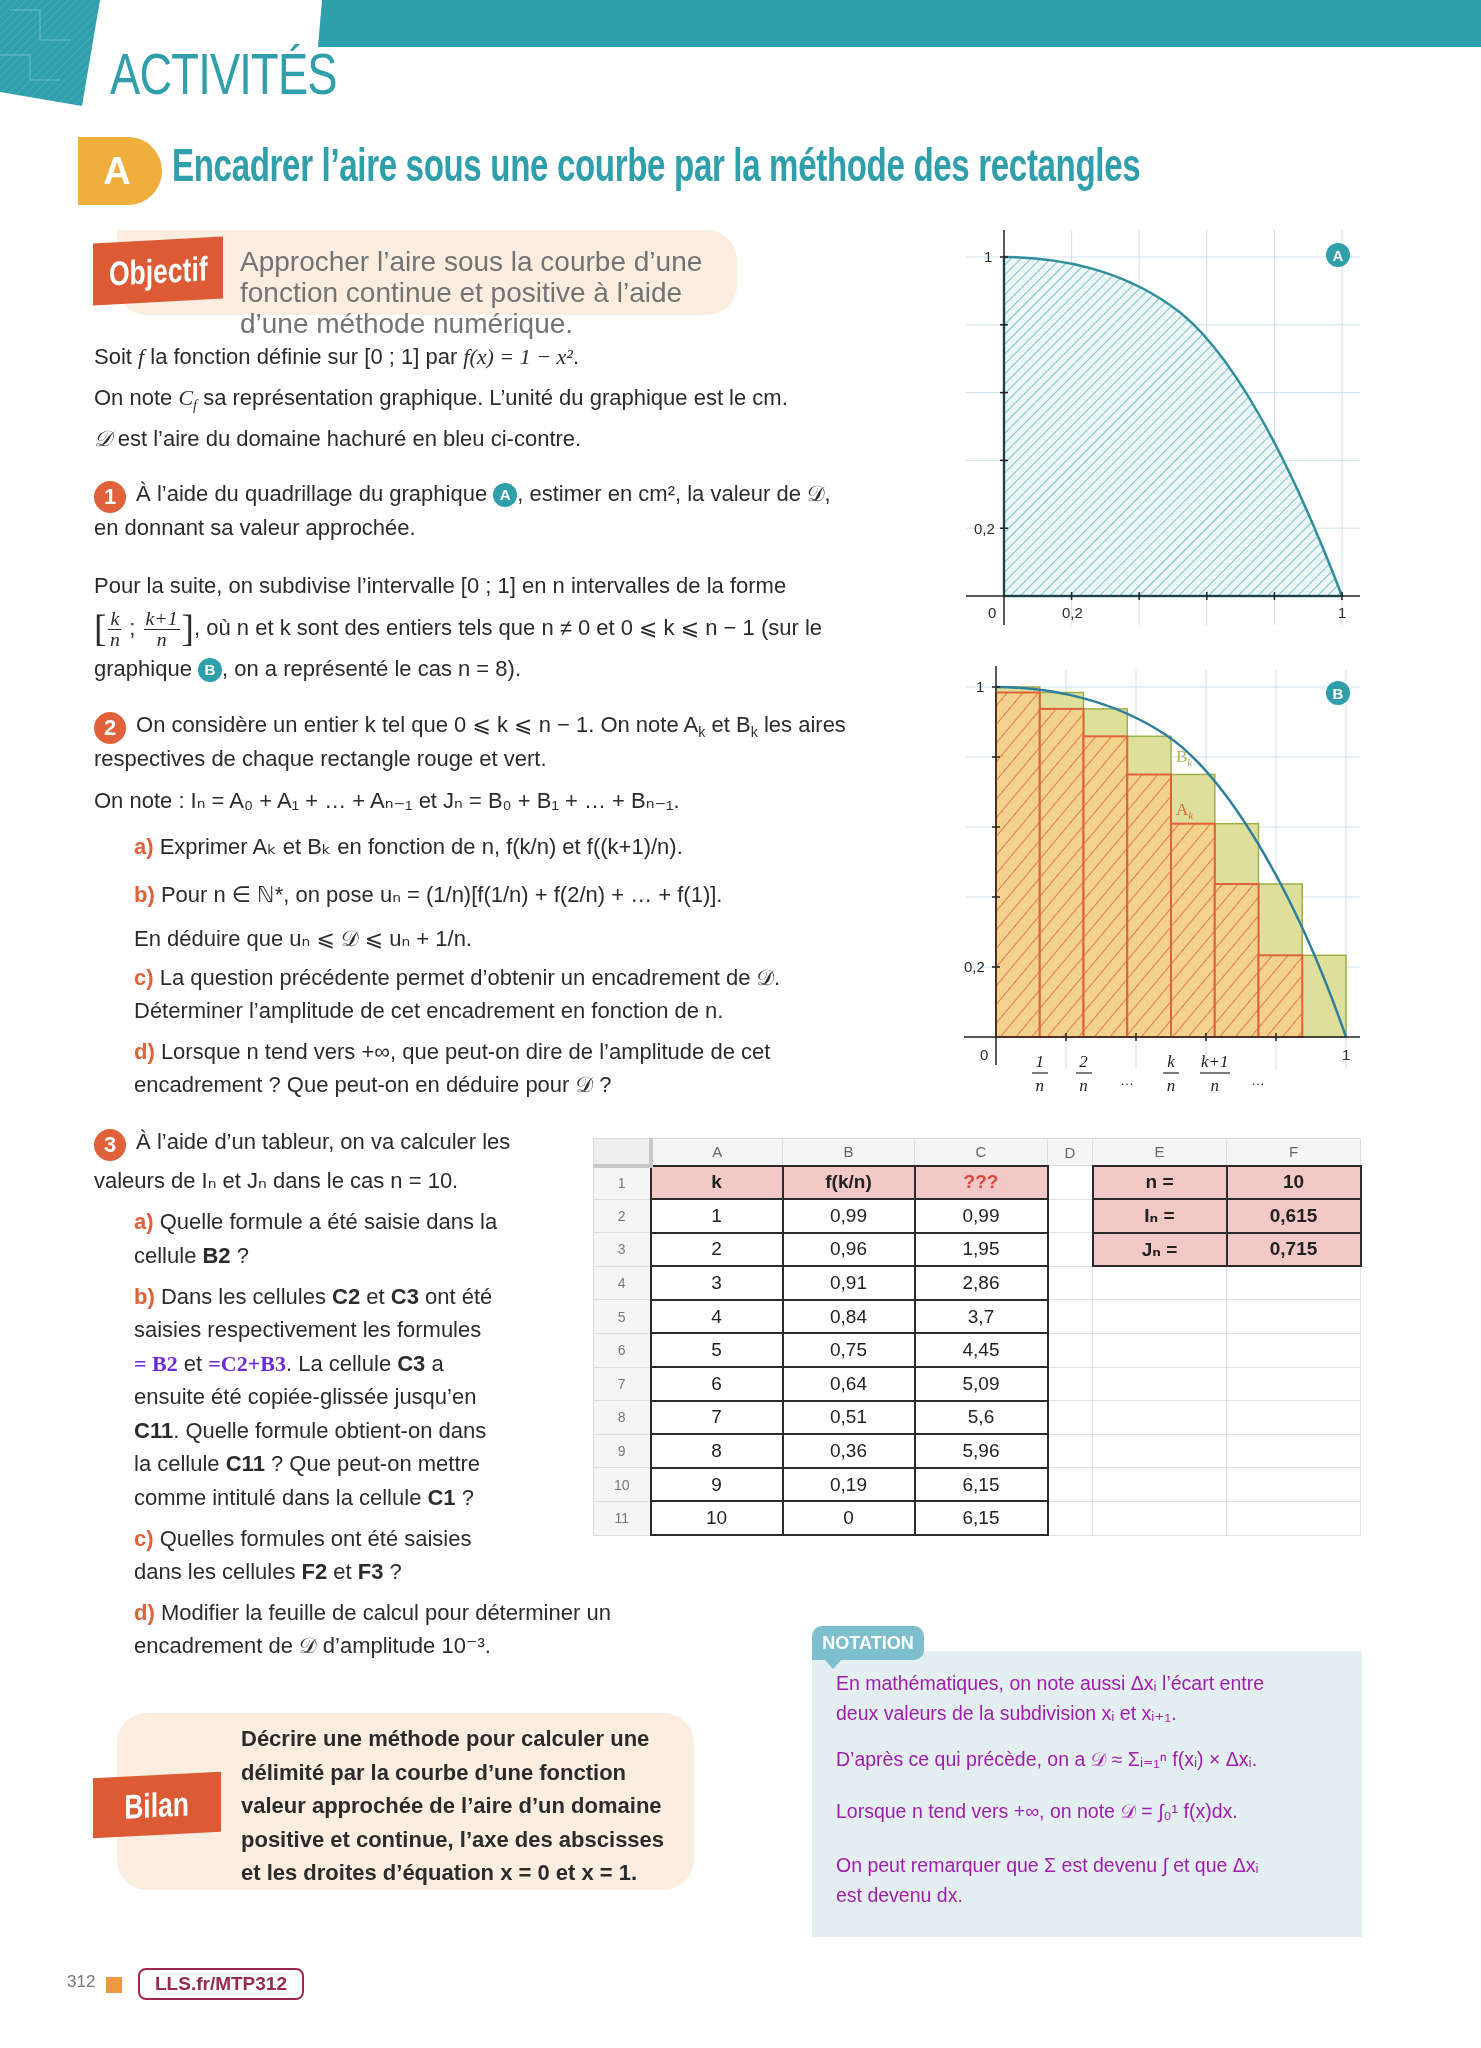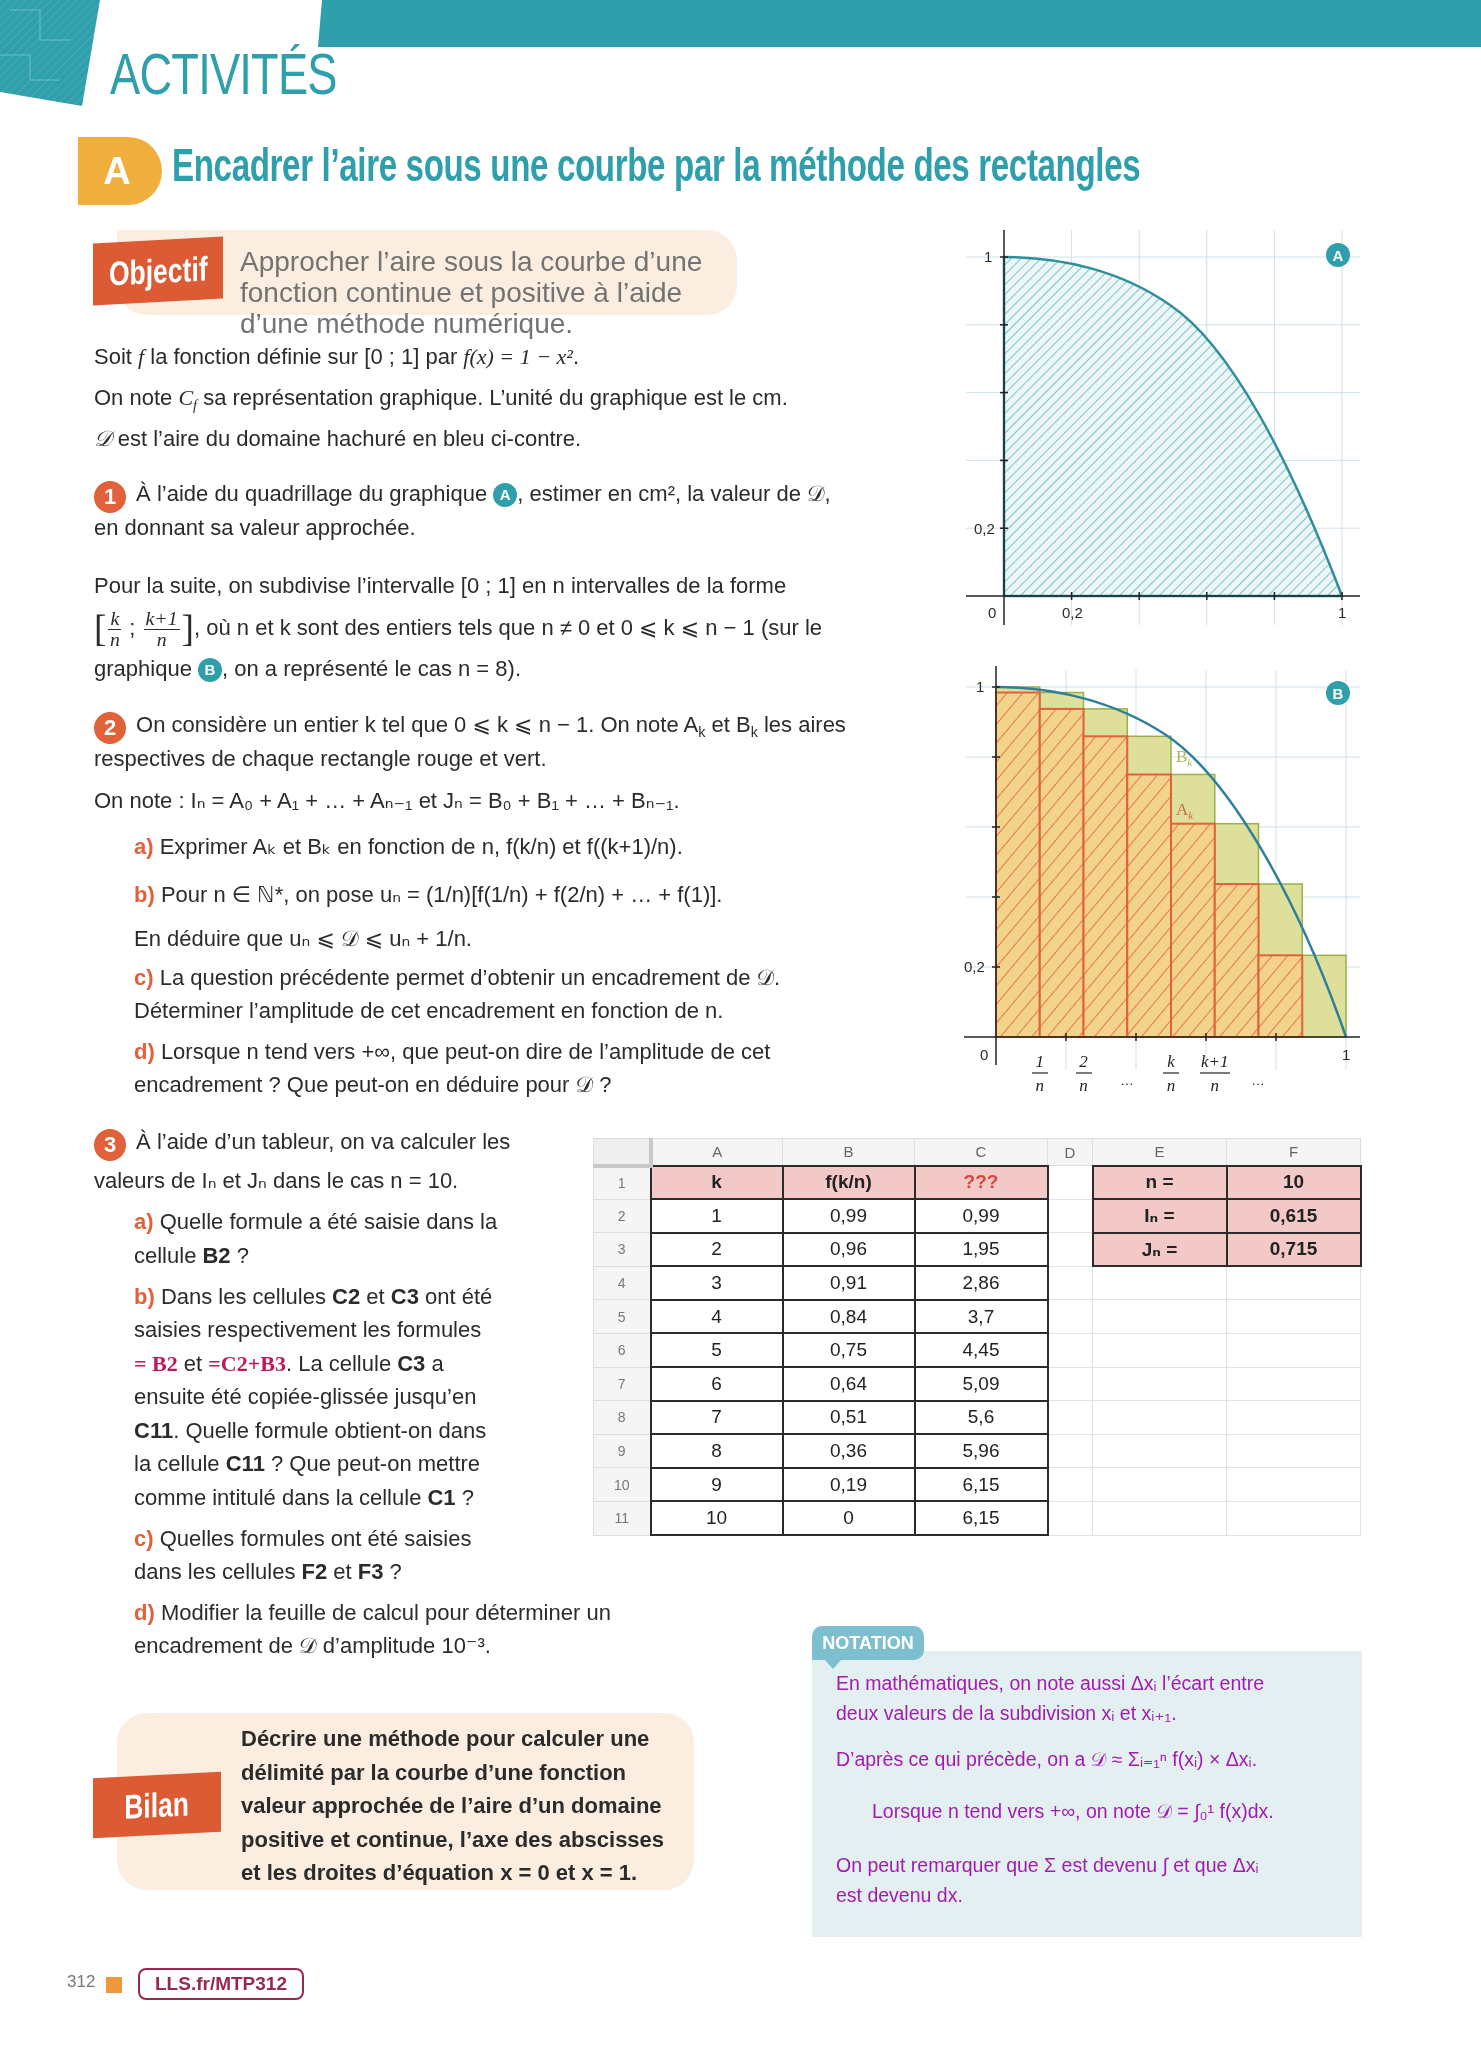--- a/index.html
+++ b/index.html
@@ -18,21 +18,21 @@
   
   #objectif-box { left: 117px; top: 230px; width: 620px; height: 85px; background: #fbeee0; border-radius: 0 30px 30px 30px; }
   #objectif-label { left: 93px; top: 240px; width: 130px; height: 62px; background: #dc5a34; color: #fff; font-size: 34px; font-weight: 700; display: flex; align-items: center; justify-content: center; transform: skewY(-3deg); }
   #objectif-label span { display: inline-block; transform: scaleX(0.78); }
   #objectif-text { left: 240px; top: 246px; width: 500px; font-size: 28px; line-height: 31px; color: #737373; }
 
   .para { font-size: 22px; line-height: 42px; color: #2b2b2b; white-space: nowrap; }
   .num-badge { display: inline-block; width: 32px; height: 32px; border-radius: 50%; background: #e0613a; color: #fff; font-weight: 700; font-size: 22px; text-align: center; line-height: 32px; vertical-align: -3px; margin-right: 4px; }
   .graph-badge { display: inline-block; width: 24px; height: 24px; border-radius: 50%; background: #2e9fab; color: #fff; font-weight: 700; font-size: 15px; text-align: center; line-height: 24px; vertical-align: 1px; }
   .letter { color: #e0613a; font-weight: 700; }
-  .formula { color: #be185d; font-family: "Liberation Serif", "DejaVu Serif", serif; font-weight: 700; }
+  .formula { color: #6d28d9; font-family: "Liberation Serif", "DejaVu Serif", serif; font-weight: 700; }
   sub, sup { font-size: 0.65em; }
   .frac { display: inline-flex; flex-direction: column; align-items: center; vertical-align: middle; font-family: "Liberation Serif", "DejaVu Serif", serif; font-style: italic; line-height: 1.0; margin: 0 2px; }
   .frac .n { border-bottom: 1.5px solid #2b2b2b; padding: 0 2px; font-size: 0.9em; }
   .frac .d { font-size: 0.9em; }
   .big-br { font-size: 1.7em; font-family: "Liberation Serif", "DejaVu Serif", serif; font-weight: 300; vertical-align: middle; }
 
   
   #graph-a { left: 940px; top: 230px; width: 430px; height: 400px; }
   #graph-b { left: 940px; top: 660px; width: 430px; height: 450px; }
   .gl { font-size: 15px; fill: #2b2b2b; font-family: "Liberation Sans", sans-serif; }
@@ -413,20 +413,20 @@
   <div>positive et continue, l’axe des abscisses</div>
   <div>et les droites d’équation x = 0 et x = 1.</div>
 </div>
 
 <div class="abs" id="notation-box"></div>
 <div class="abs" id="notation-tab">NOTATION</div>
 <div class="abs" id="notation-text">
   <div class="ln">En mathématiques, on note aussi Δxᵢ l’écart entre</div>
   <div class="ln">deux valeurs de la subdivision xᵢ et xᵢ₊₁.</div>
   <div class="ln" style="margin-top:16px;">D’après ce qui précède, on a 𝒟 ≈ Σᵢ₌₁ⁿ f(xᵢ) × Δxᵢ.</div>
-  <div class="ln" style="margin-top:22px;margin-left:36px;">Lorsque n tend vers +∞, on note 𝒟 = ∫₀¹ f(x)dx.</div>
+  <div class="ln" style="margin-top:22px;">Lorsque n tend vers +∞, on note 𝒟 = ∫₀¹ f(x)dx.</div>
   <div class="ln" style="margin-top:24px;">On peut remarquer que Σ est devenu ∫ et que Δxᵢ</div>
   <div class="ln">est devenu dx.</div>
 </div>
 
 <div class="abs" id="page-num">312</div>
 <div class="abs" id="page-sq"></div>
 <div class="abs" id="footer-link">LLS.fr/MTP312</div>
 
 </body></html>

